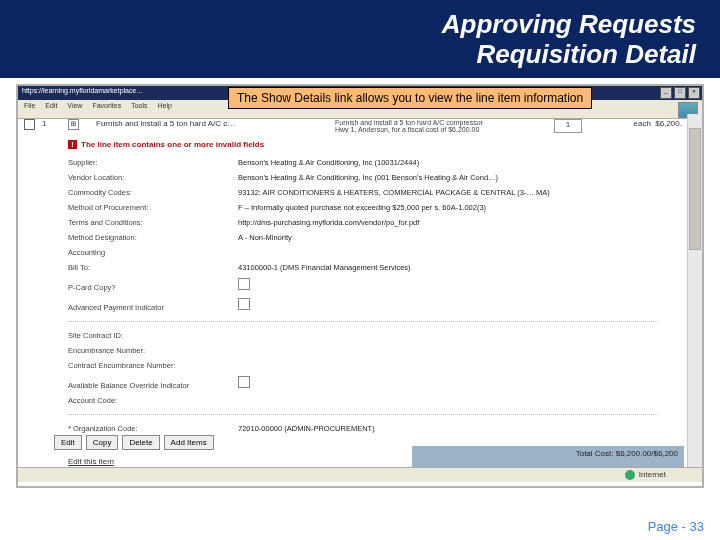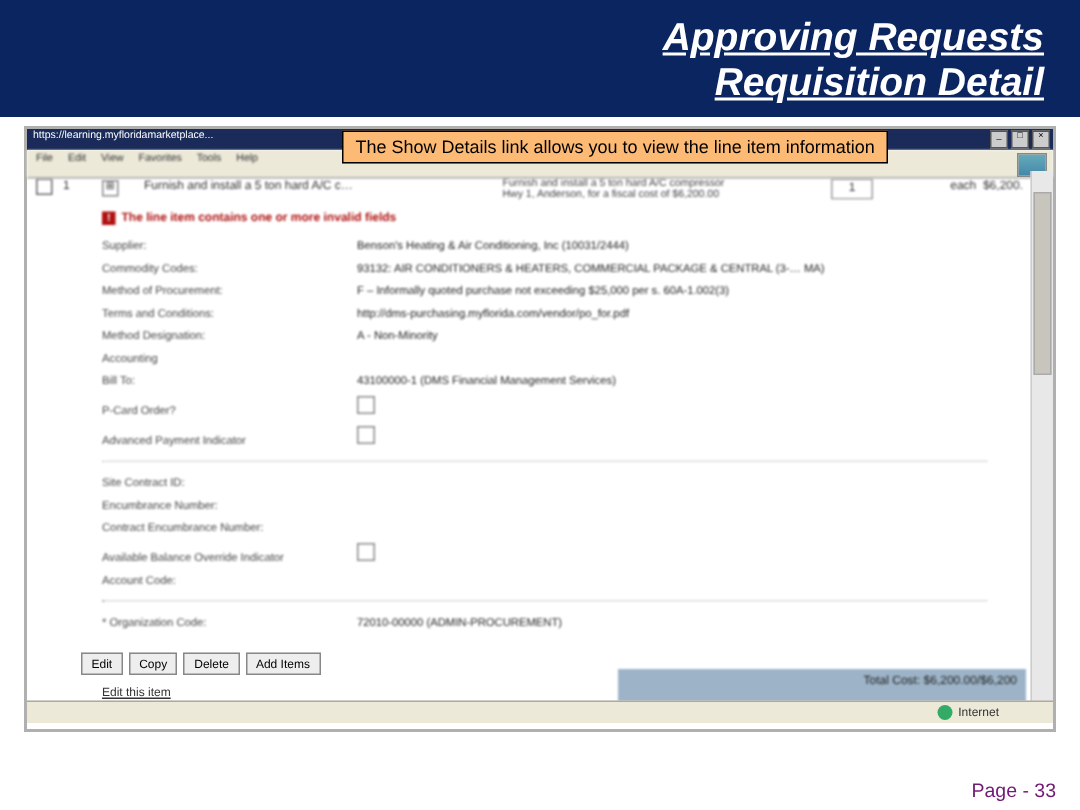--- a/index.html
+++ b/index.html
@@ -22,21 +22,20 @@
     color: #fff;
     padding: 10px 24px 8px 0;
     text-align: right;
   }
   .title-bar h1 {
     margin: 0;
     font-size: 26px;
     font-weight: bold;
     font-style: italic;
     line-height: 1.15;
-    text-decoration: underline;
   }
   .app-frame {
     border: 2px solid #b0b0b0;
     margin: 6px 16px 0 16px;
     background: #fff;
     height: 400px;
     position: relative;
   }
   .browser-chrome {
     height: 14px;
@@ -234,21 +233,21 @@
     height: 10px;
     background: #3a6;
     border-radius: 50%;
     margin-right: 4px;
   }
   .page-num {
     position: absolute;
     right: 16px;
     bottom: 6px;
     font-size: 13px;
-    color: #701a75;
+    color: #3b82f6;
   }
   .scrollbar-v {
     position: absolute;
     right: 0;
     top: 28px;
     bottom: 14px;
     width: 14px;
     background: #e8e8e8;
     border-left: 1px solid #ccc;
   }
@@ -350,20 +349,24 @@
       <div class="inline-warn">
         <span class="warn-icon">!</span><span>The line item contains one or more invalid fields</span>
       </div>
 
       <div class="details">
         <div class="detail-row">
             <div class="detail-label">Supplier:</div>
             <div class="detail-value">Benson's Heating &amp; Air Conditioning, Inc (10031/2444)</div>
           </div>
         <div class="detail-row">
+            <div class="detail-label">Vendor Location:</div>
+            <div class="detail-value">Benson's Heating &amp; Air Conditioning, Inc (001 Benson's Heating &amp; Air Cond…)</div>
+          </div>
+        <div class="detail-row">
             <div class="detail-label">Commodity Codes:</div>
             <div class="detail-value">93132: AIR CONDITIONERS &amp; HEATERS, COMMERCIAL PACKAGE &amp; CENTRAL (3-… MA)</div>
           </div>
         <div class="detail-row">
             <div class="detail-label">Method of Procurement:</div>
             <div class="detail-value">F – Informally quoted purchase not exceeding $25,000 per s. 60A-1.002(3)</div>
           </div>
         <div class="detail-row">
             <div class="detail-label">Terms and Conditions:</div>
             <div class="detail-value">http://dms-purchasing.myflorida.com/vendor/po_for.pdf</div>
@@ -373,21 +376,21 @@
             <div class="detail-value">A - Non-Minority</div>
           </div>
         <div class="detail-row">
             <div class="detail-label">Accounting</div>
           </div>
         <div class="detail-row">
             <div class="detail-label">Bill To:</div>
             <div class="detail-value">43100000-1 (DMS Financial Management Services)</div>
           </div>
         <div class="detail-row">
-            <div class="detail-label">P-Card Order?</div>
+            <div class="detail-label">P-Card Copy?</div>
             <div class="detail-value"><span class="detail-check"></span></div>
           </div>
         <div class="detail-row">
             <div class="detail-label">Advanced Payment Indicator</div>
             <div class="detail-value"><span class="detail-check"></span></div>
           </div>
         <div class="sep"></div>
         <div class="detail-row">
             <div class="detail-label">Site Contract ID:</div>
           </div>

